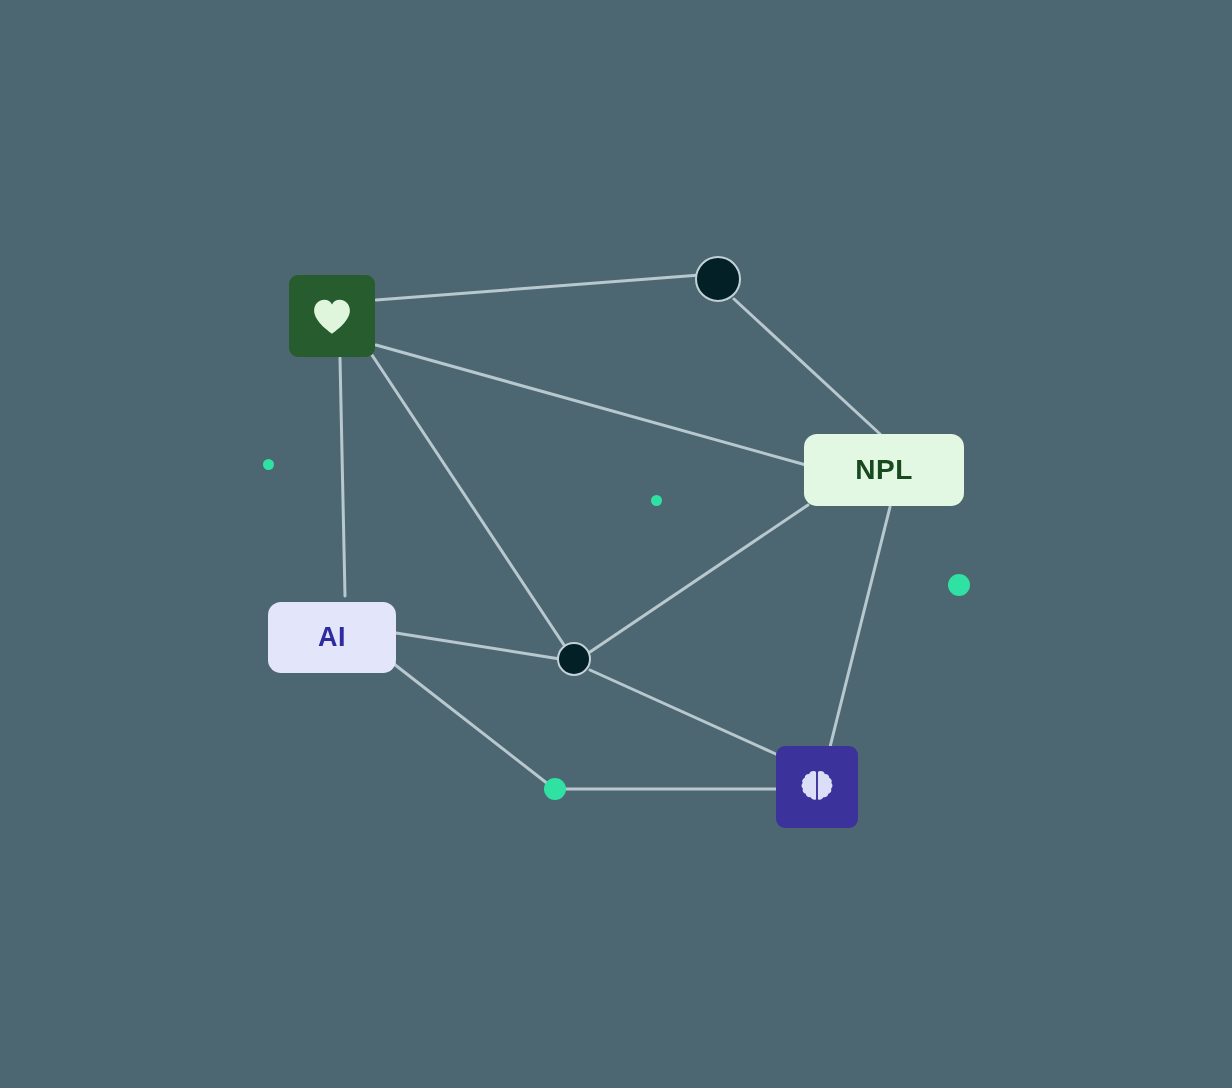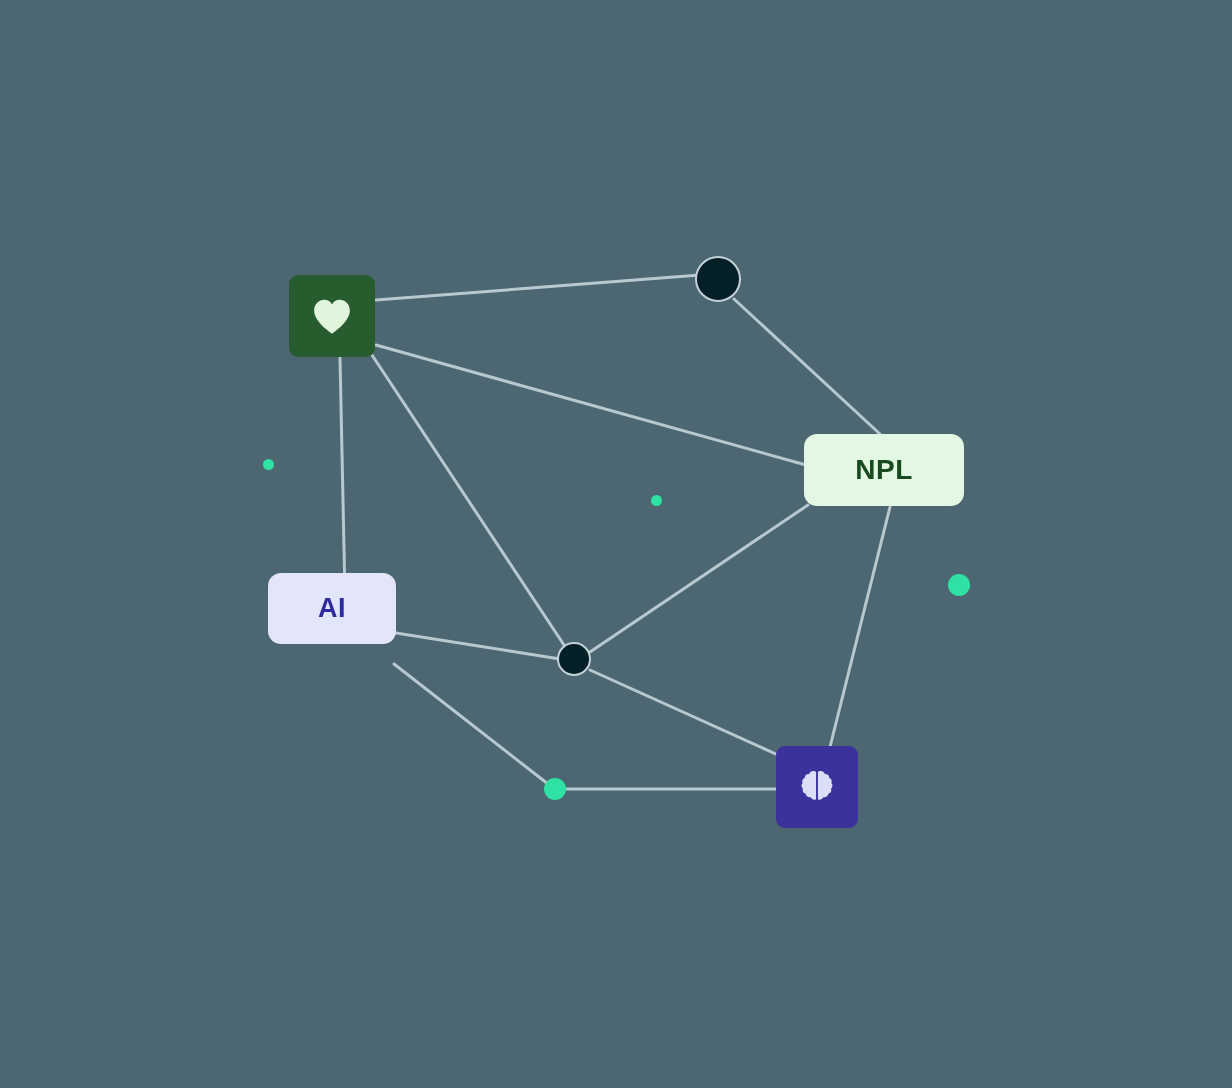--- a/index.html
+++ b/index.html
@@ -72,21 +72,21 @@
     </svg>
   <div id="node-layer">
       <div class="node node-square" style="left: 289px; top: 275px; width: 86px; height: 82px; background: rgb(39, 92, 47);">
         <svg width="40" height="37" viewBox="0 0 32 30">
           <path d="M16 29 C16 29 1.5 19.5 1.5 10.2 C1.5 5.1 5.4 1.5 9.8 1.5 C12.7 1.5 14.9 3.1 16 5.2 C17.1 3.1 19.3 1.5 22.2 1.5 C26.6 1.5 30.5 5.1 30.5 10.2 C30.5 19.5 16 29 16 29 Z" fill="#dff6dd"></path>
         </svg>
       </div>
       <div class="node node-label" style="left: 804px; top: 434px; width: 160px; height: 72px; background: rgb(227, 248, 227); color: rgb(24, 73, 31); font-size: 28px;">
         <span>NPL</span>
       </div>
-      <div class="node node-label" style="left: 268px; top: 573px; width: 128px; height: 71px; background: rgb(227, 230, 251); color: rgb(46, 43, 158); font-size: 27px;">
+      <div class="node node-label" style="left: 268px; top: 602px; width: 128px; height: 71px; background: rgb(227, 230, 251); color: rgb(46, 43, 158); font-size: 27px;">
         <span>AI</span>
       </div>
       <div class="node node-square" style="left: 776px; top: 746px; width: 82px; height: 82px; background: rgb(59, 51, 155);">
         <svg width="38" height="38" viewBox="0 0 36 36">
           <g fill="#dcdef7">
             <path d="M16.4 3.2 C13.6 2.2 11.2 3.6 10.6 5.6 C8.2 5.4 6.3 7.1 6.4 9.2 C4.3 10.1 3.4 12.4 4.4 14.3 C2.9 15.8 3.0 18.3 4.7 19.6 C3.9 21.6 5.1 23.9 7.3 24.4 C7.5 26.7 9.7 28.3 12.0 27.7 C13.0 29.8 15.4 30.8 17.1 29.6 L17.1 3.9 C17.0 3.6 16.8 3.3 16.4 3.2 Z"></path>
             <path d="M19.6 3.2 C22.4 2.2 24.8 3.6 25.4 5.6 C27.8 5.4 29.7 7.1 29.6 9.2 C31.7 10.1 32.6 12.4 31.6 14.3 C33.1 15.8 33.0 18.3 31.3 19.6 C32.1 21.6 30.9 23.9 28.7 24.4 C28.5 26.7 26.3 28.3 24.0 27.7 C23.0 29.8 20.6 30.8 18.9 29.6 L18.9 3.9 C19.0 3.6 19.2 3.3 19.6 3.2 Z"></path>
           </g>
         </svg>
       </div>

